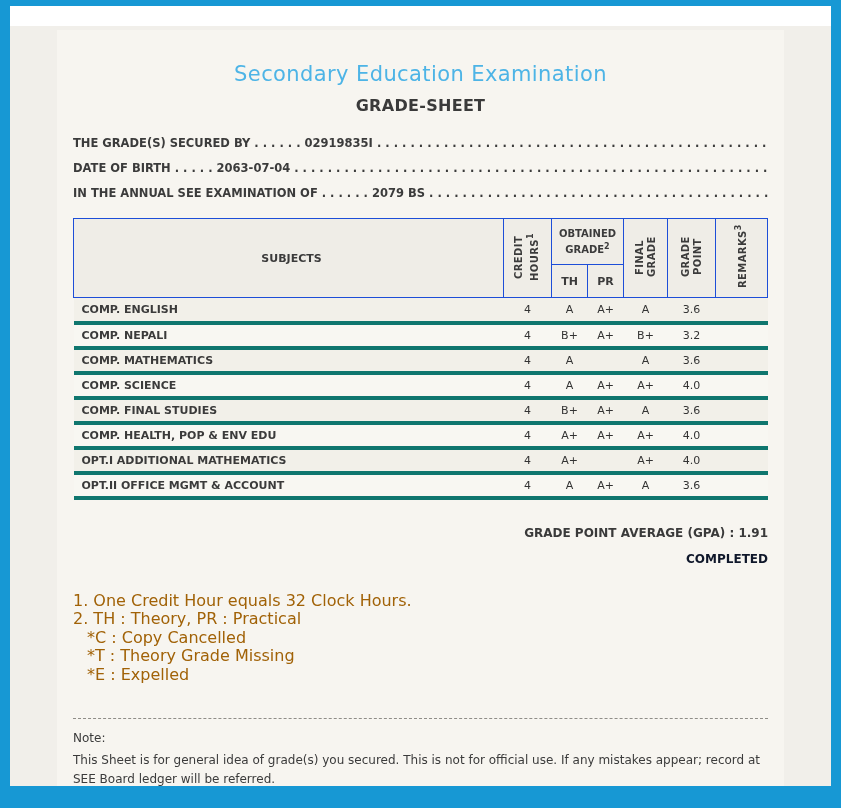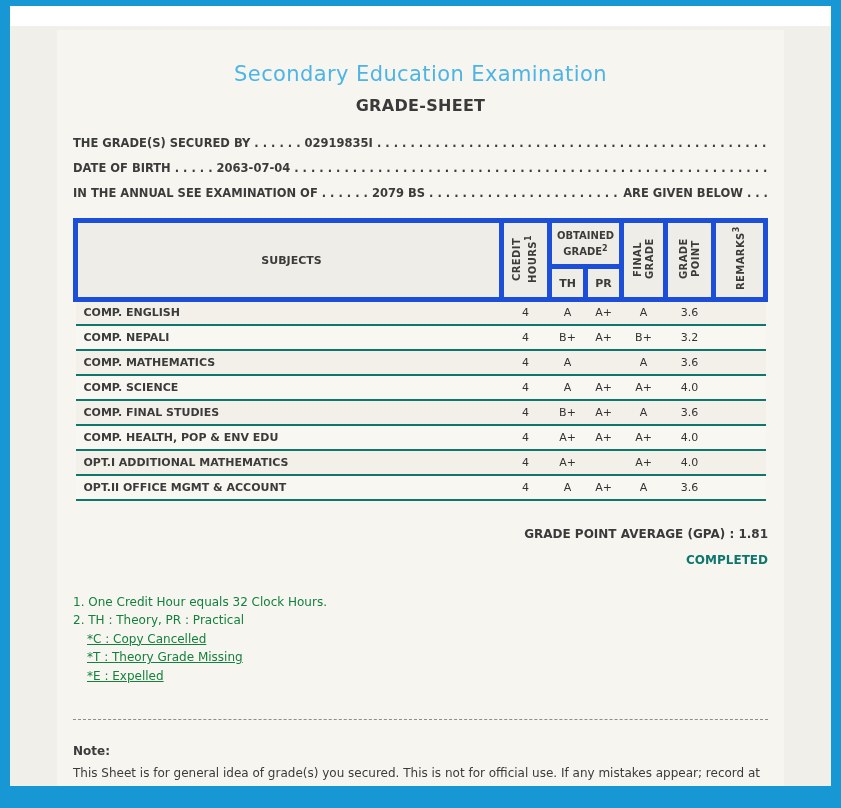--- a/index.html
+++ b/index.html
@@ -51,21 +51,21 @@
     white-space: nowrap;
     overflow: hidden;
   }
   .flexline { display: flex; }
   .flex-left { flex: 1 1 auto; overflow: hidden; white-space: nowrap; }
   .flex-right { flex: 0 0 auto; padding-left: 4px; }
 
   table.grades { width: 100%; border-collapse: collapse; margin-top: 12px; table-layout: fixed; }
   thead th {
     background: #efede7;
-    border: 5px solid #1d4ed8;
+    border: 1px solid #1d4ed8;
     font-size: 10px;
     font-weight: 700;
     color: #3b3b3b;
     vertical-align: middle;
     text-align: center;
     padding: 3px 2px;
   }
   th.subjects-h { text-align: center; padding-left: 8px; font-size: 11px; }
   th.obtained-h { height: 46px; line-height: 13px; }
   th.sub-h { height: 33px; font-size: 11px; }
@@ -79,59 +79,58 @@
     white-space: normal;
   }
   sup { font-size: 8px; }
 
   tbody td {
     font-size: 11px;
     color: #333333;
     padding: 0 4px;
     height: 25px;
     text-align: center;
-    border-bottom: 2px solid #0f766e;
+    border-bottom: 4px solid #0f766e;
   }
   td.subject-cell {
     text-align: left;
     padding-left: 8px;
     font-weight: 700;
     color: #3b3b3b;
   }
   tbody tr:nth-child(odd) { background: #f2f0e9; }
   tbody tr:nth-child(even) { background: #f8f7f2; }
 
   .gpa { margin-top: 26px; text-align: right; font-size: 12px; font-weight: 700; color: #3a3a3a; }
-  .status { margin-top: 12px; text-align: right; font-size: 12px; font-weight: 700; color: #0f766e; }
+  .status { margin-top: 12px; text-align: right; font-size: 12px; font-weight: 700; color: #0f172a; }
 
   .footnotes { margin-top: 26px; }
-  .footnote-line { font-size: 12px; color: #15803d; line-height: 18.5px; }
-  .footnote-line.indent { padding-left: 14px; text-decoration: underline; }
+  .footnote-line { font-size: 16px; color: #a16207; line-height: 18.5px; }
+  .footnote-line.indent { padding-left: 14px; }
 
   .dashed { margin-top: 34px; border-top: 1px dashed #8f8d88; height: 0; }
-  .note-label { margin-top: 24px; font-size: 12px; color: #3b3b3b; font-weight: bold; }
+  .note-label { margin-top: 12px; font-size: 12px; color: #3b3b3b; }
   .note-text { margin-top: 6px; font-size: 12px; color: #3b3b3b; line-height: 19px; max-width: 722px; }
 </style>
 </head>
 <body>
 
 <div class="frame">
   <div class="inner">
     <div class="top-band"></div>
 
     <div class="card">
       <h1 class="title">Secondary Education Examination</h1>
       <h2 class="subtitle">GRADE-SHEET</h2>
 
       <div class="lines">
         <div class="dotline">THE GRADE(S) SECURED BY . . . . . . 02919835I . . . . . . . . . . . . . . . . . . . . . . . . . . . . . . . . . . . . . . . . . . . . . . . . . . . . . . . . . . . . . . . . . . . . . . . . . . . . . .</div>
         <div class="dotline">DATE OF BIRTH . . . . . 2063-07-04 . . . . . . . . . . . . . . . . . . . . . . . . . . . . . . . . . . . . . . . . . . . . . . . . . . . . . . . . . . . . . . . . . . . . . . . . . . . . . . . . .</div>
         <div class="dotline flexline">
           <span class="flex-left">IN THE ANNUAL SEE EXAMINATION OF . . . . . . 2079 BS . . . . . . . . . . . . . . . . . . . . . . . . . . . . . . . . . . . . . . . . . . . . . . . .</span>
-          <span class="flex-right">ARE GIVEN BELOW . . .</span>
         </div>
       </div>
 
       <table class="grades">
         <colgroup>
           <col style="width:auto">
           <col style="width:48px">
           <col style="width:36px">
           <col style="width:36px">
           <col style="width:44px">
@@ -231,21 +230,21 @@
               <td class="val-cell">4</td>
               <td class="val-cell">A</td>
               <td class="val-cell">A+</td>
               <td class="val-cell">A</td>
               <td class="val-cell">3.6</td>
               <td class="val-cell"></td>
             </tr>
           </tbody>
       </table>
 
-      <div class="gpa">GRADE POINT AVERAGE (GPA) : 1.81</div>
+      <div class="gpa">GRADE POINT AVERAGE (GPA) : 1.91</div>
       <div class="status">COMPLETED</div>
 
       <div class="footnotes">
           <div class="footnote-line">1. One Credit Hour equals 32 Clock Hours.</div>
           <div class="footnote-line">2. TH : Theory, PR : Practical</div>
           <div class="footnote-line indent">*C : Copy Cancelled</div>
           <div class="footnote-line indent">*T : Theory Grade Missing</div>
           <div class="footnote-line indent">*E : Expelled</div>
         </div>
 

